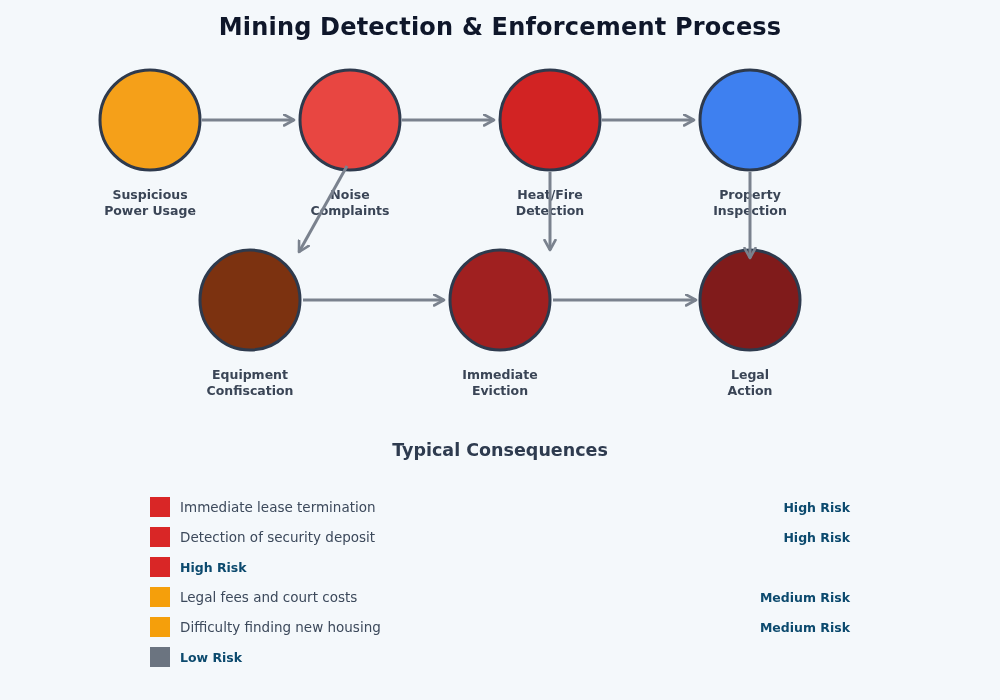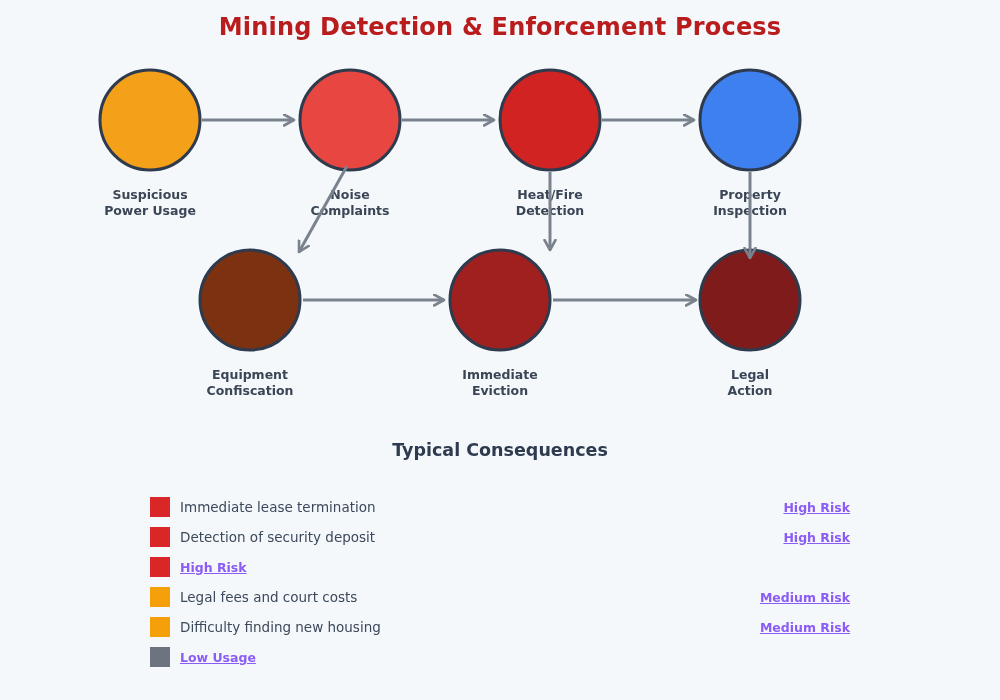--- a/index.html
+++ b/index.html
@@ -17,21 +17,21 @@
   }
   .page-title {
     position: absolute;
     top: 13px;
     left: 0;
     right: 0;
     margin: 0;
     text-align: center;
     font-size: 24px;
     font-weight: bold;
-    color: #b91c1c;
+    color: #0f172a;
     letter-spacing: 0.2px;
   }
   .flow-svg {
     position: absolute;
     top: 0;
     left: 0;
   }
   .consequences-title {
     position: absolute;
     top: 431px;
@@ -62,23 +62,22 @@
     flex: 0 0 auto;
   }
   .c-label {
     flex: 1 1 auto;
     font-size: 13.5px;
     color: #3c495b;
   }
   .c-risk {
     font-size: 12.5px;
     font-weight: bold;
-    color: #8b5cf6;
+    color: #0c4a6e;
     text-align: left;
-    text-decoration: underline;
   }
 </style>
 </head>
 <body>
 
 <div class="canvas">
 
   <h1 class="page-title">Mining Detection &amp; Enforcement Process</h1>
 
   <svg id="flowchart-svg" class="flow-svg" width="1000" height="420" viewBox="0 0 1000 420" xmlns="http://www.w3.org/2000/svg">
@@ -133,17 +132,17 @@
         <span class="c-label">Legal fees and court costs</span>
         <span class="c-risk">Medium Risk</span>
       </div>
       <div class="legend-row">
         <span class="swatch" style="background: rgb(245, 159, 11);"></span>
         <span class="c-label">Difficulty finding new housing</span>
         <span class="c-risk">Medium Risk</span>
       </div>
       <div class="legend-row">
         <span class="swatch" style="background: rgb(107, 116, 128);"></span>
-        <span class="c-risk">Low Usage</span>
+        <span class="c-risk">Low Risk</span>
       </div>
     </div>
 
 </div>
 
 </body></html>

